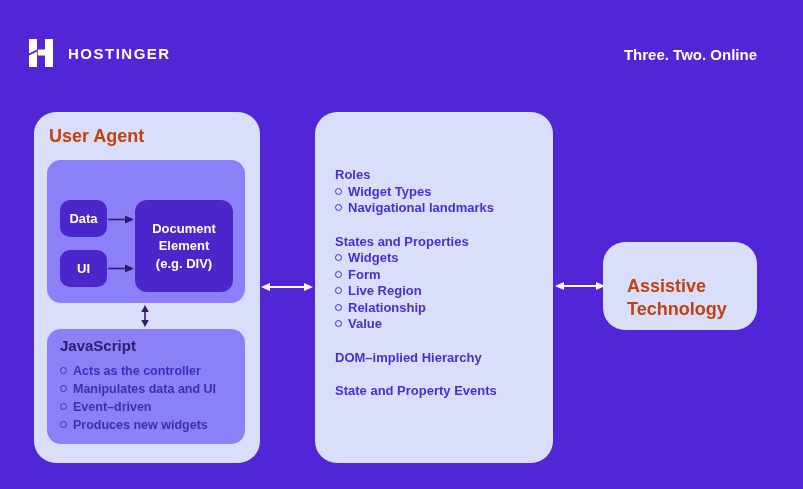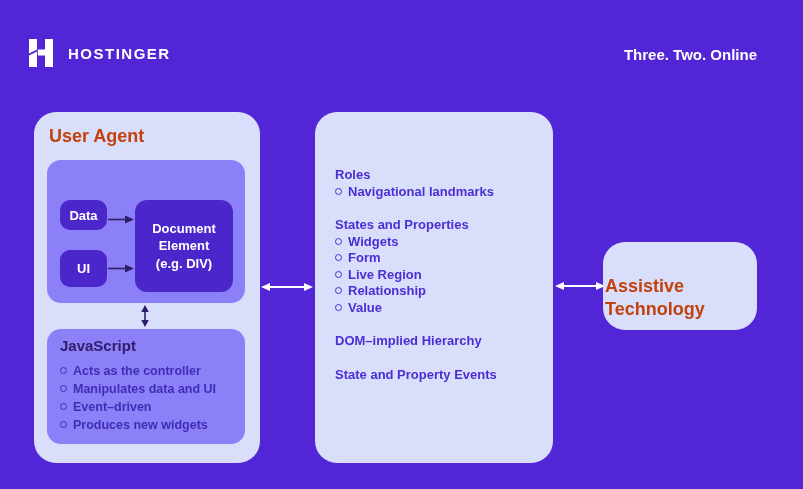--- a/index.html
+++ b/index.html
@@ -34,40 +34,40 @@
   }
   .panel-title {
     color: #c2410c; font-size: 18px; font-weight: 700;
   }
   #user-agent-panel  { left: 34px;  top: 112px; width: 226px; height: 351px; }
   #access-panel      { left: 315px; top: 112px; width: 238px; height: 351px; }
   #assistive-panel   { left: 603px; top: 242px; width: 154px; height: 88px;
                        display: flex; align-items: center; }
   #user-agent-panel .panel-title { position: absolute; left: 15px; top: 14px; }
   #access-panel .panel-title     { position: absolute; left: 20px; top: 14px; }
-  #assistive-panel .panel-title  { padding-left: 2px; width: 140px; line-height: 1.3; margin-top: 24px; }
+  #assistive-panel .panel-title  { padding-left: 24px; width: 140px; line-height: 1.3; margin-top: 24px; }
   
   .panel-medium {
     position: absolute; background: #8B80F8; border-radius: 14px;
   }
   #browser-dom-box { left: 13px; top: 48px;  width: 198px; height: 143px; }
   #javascript-box  { left: 13px; top: 217px; width: 198px; height: 115px; }
   .sub-title {
     position: absolute; left: 13px; top: 10px;
     color: #2F1C6A; font-size: 15px; font-weight: 700;
   }
   #javascript-box .sub-title { top: 8px; }
   
   .node-dark {
     position: absolute; background: #4A26CB; border-radius: 10px;
     color: #ffffff; font-size: 13px; font-weight: 700;
     display: flex; align-items: center; justify-content: center;
     text-align: center;
   }
-  #data-node { left: 13px; top: 40px; width: 47px; height: 30px; }
+  #data-node { left: 13px; top: 40px; width: 47px; height: 37px; }
   #ui-node   { left: 13px; top: 90px; width: 47px; height: 37px; }
   #doc-node  { left: 88px; top: 40px; width: 98px; height: 92px;
                border-radius: 12px; flex-direction: column; line-height: 1.35; }
   
   .js-list {
     position: absolute; left: 13px; top: 33px;
     color: #3F2EB5; font-size: 12.5px; line-height: 18px; font-weight: 700;
   }
   .access-content {
     position: absolute; left: 20px; top: 55px;
@@ -139,20 +139,21 @@
   <svg class="arrow" style="left:261px; top:281px;" width="52" height="12" viewBox="0 0 52 12">
     <line x1="7" y1="6" x2="45" y2="6" stroke="#ffffff" stroke-width="1.8"></line>
     <polygon points="0,6 9,2 9,10" fill="#ffffff"></polygon>
     <polygon points="52,6 43,2 43,10" fill="#ffffff"></polygon>
   </svg>
 
   <div id="access-panel" class="panel-light">
     <div class="access-content">
       <div class="access-group">
         <div>Roles</div>
+        <div class="bullet-item">Widget Types</div>
         <div class="bullet-item">Navigational landmarks</div>
       </div>
       <div class="access-group">
         <div>States and Properties</div>
         <div class="bullet-item">Widgets</div>
         <div class="bullet-item">Form</div>
         <div class="bullet-item">Live Region</div>
         <div class="bullet-item">Relationship</div>
         <div class="bullet-item">Value</div>
       </div>

